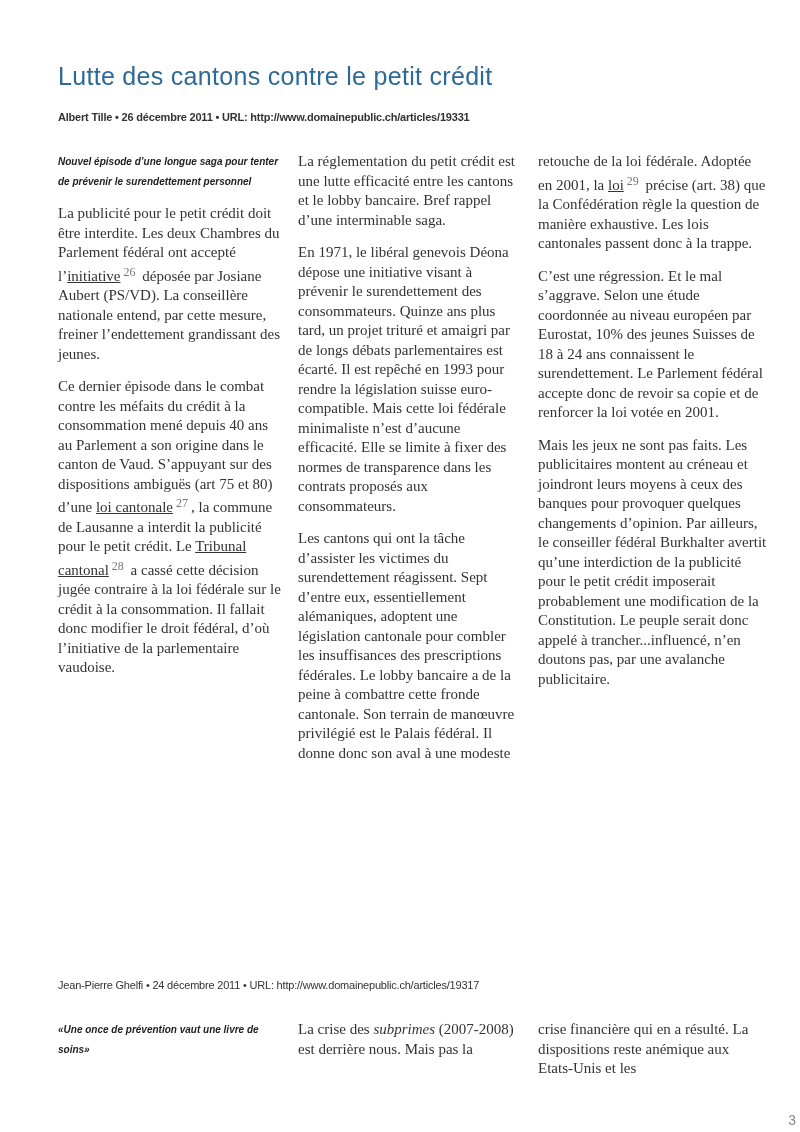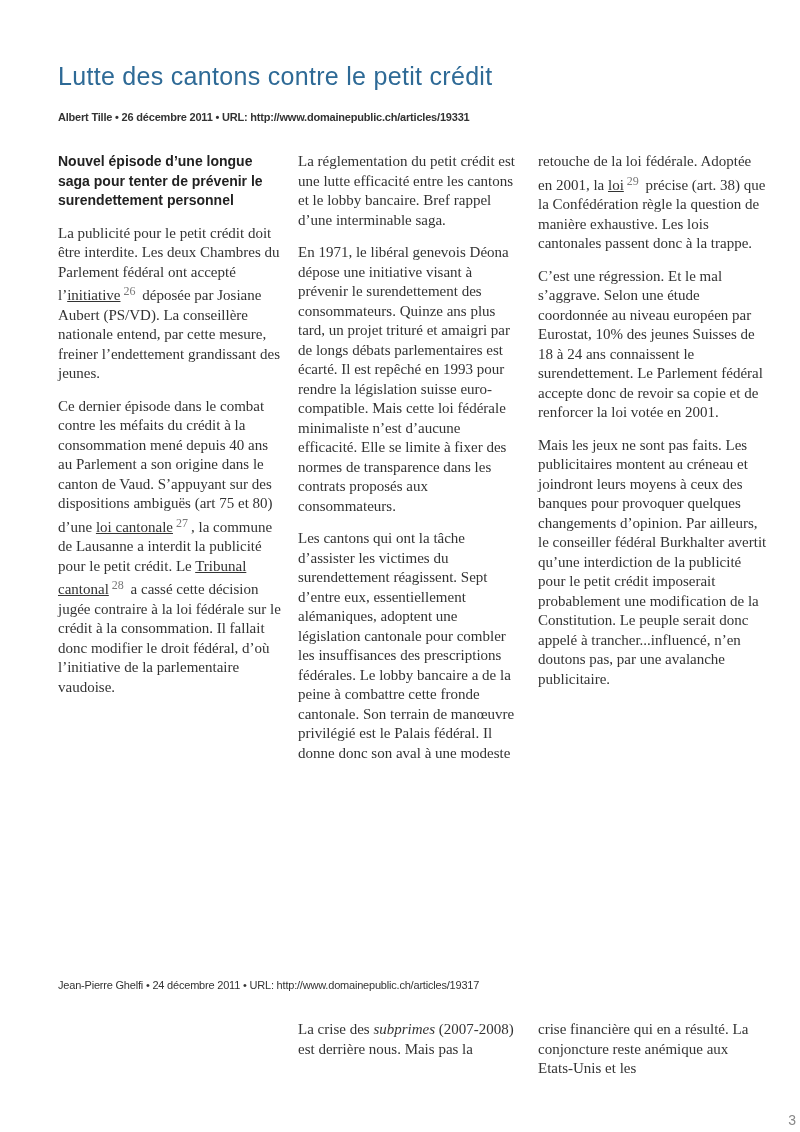--- a/index.html
+++ b/index.html
@@ -17,22 +17,23 @@
       font-size: 11px; color: #333; white-space: nowrap; letter-spacing: -0.2px;
     }
     .col {
       position: absolute; width: 225px;
       font-family: "Liberation Serif", serif;
       font-size: 15px; line-height: 19.5px; color: #333;
     }
     .col p { margin: 0 0 13px 0; }
     .lead {
       font-family: "Liberation Sans", sans-serif;
-      font-weight: bold; font-size: 14px; line-height: 19.5px; color: #222;
+      font-weight: bold; font-size: 10px; line-height: 19.5px; color: #222;
       margin: 0 0 20px 0;
+      font-style: italic;
     }
     .link { text-decoration: underline; color: #333; cursor: pointer; }
     sup { font-size: 12px; vertical-align: 5px; color: #777; margin: 0 3px 0 3px; }
     .page-number {
       position: absolute; right: 4px; top: 1112px;
       font-family: "Liberation Sans", sans-serif; font-size: 14px; color: #888;
     }
     em { font-style: italic; }
   </style>
 </head>
@@ -56,23 +57,26 @@
   </div>
 
   <div class="col" style="left:538px; top:152px; width:230px;">
     <p><span>retouche de la loi fédérale. Adoptée en 2001, la </span><span class="link">loi</span><sup>29</sup> <span>précise (art. 38) que la Confédération règle la question de manière exhaustive. Les lois cantonales passent donc à la trappe.</span></p>
     <p>C’est une régression. Et le mal s’aggrave. Selon une étude coordonnée au niveau européen par Eurostat, 10% des jeunes Suisses de 18 à 24 ans connaissent le surendettement. Le Parlement fédéral accepte donc de revoir sa copie et de renforcer la loi votée en 2001.</p>
     <p>Mais les jeux ne sont pas faits. Les publicitaires montent au créneau et joindront leurs moyens à ceux des banques pour provoquer quelques changements d’opinion. Par ailleurs, le conseiller fédéral Burkhalter avertit qu’une interdiction de la publicité pour le petit crédit imposerait probablement une modification de la Constitution. Le peuple serait donc appelé à trancher...influencé, n’en doutons pas, par une avalanche publicitaire.</p>
   </div>
 
   <div class="byline" style="top:979px;">Jean-Pierre Ghelfi • 24 décembre 2011 • URL: http://www.domainepublic.ch/articles/19317</div>
 
+  <div class="col" style="left:58px; top:1020px;">
+    <p class="lead">«Une once de prévention vaut une livre de soins»</p>
+  </div>
 
   <div class="col" style="left:298px; top:1020px;">
     <p><span>La crise des </span><em>subprimes</em><span> (2007-2008) est derrière nous. Mais pas la</span></p>
   </div>
 
   <div class="col" style="left:538px; top:1020px;">
-    <p>crise financière qui en a résulté. La conjoncture reste anémique aux Etats-Unis et les</p>
+    <p>crise financière qui en a résulté. La dispositions reste anémique aux Etats-Unis et les</p>
   </div>
 
   <div class="page-number">3</div>
 </div>
 
 </body></html>

